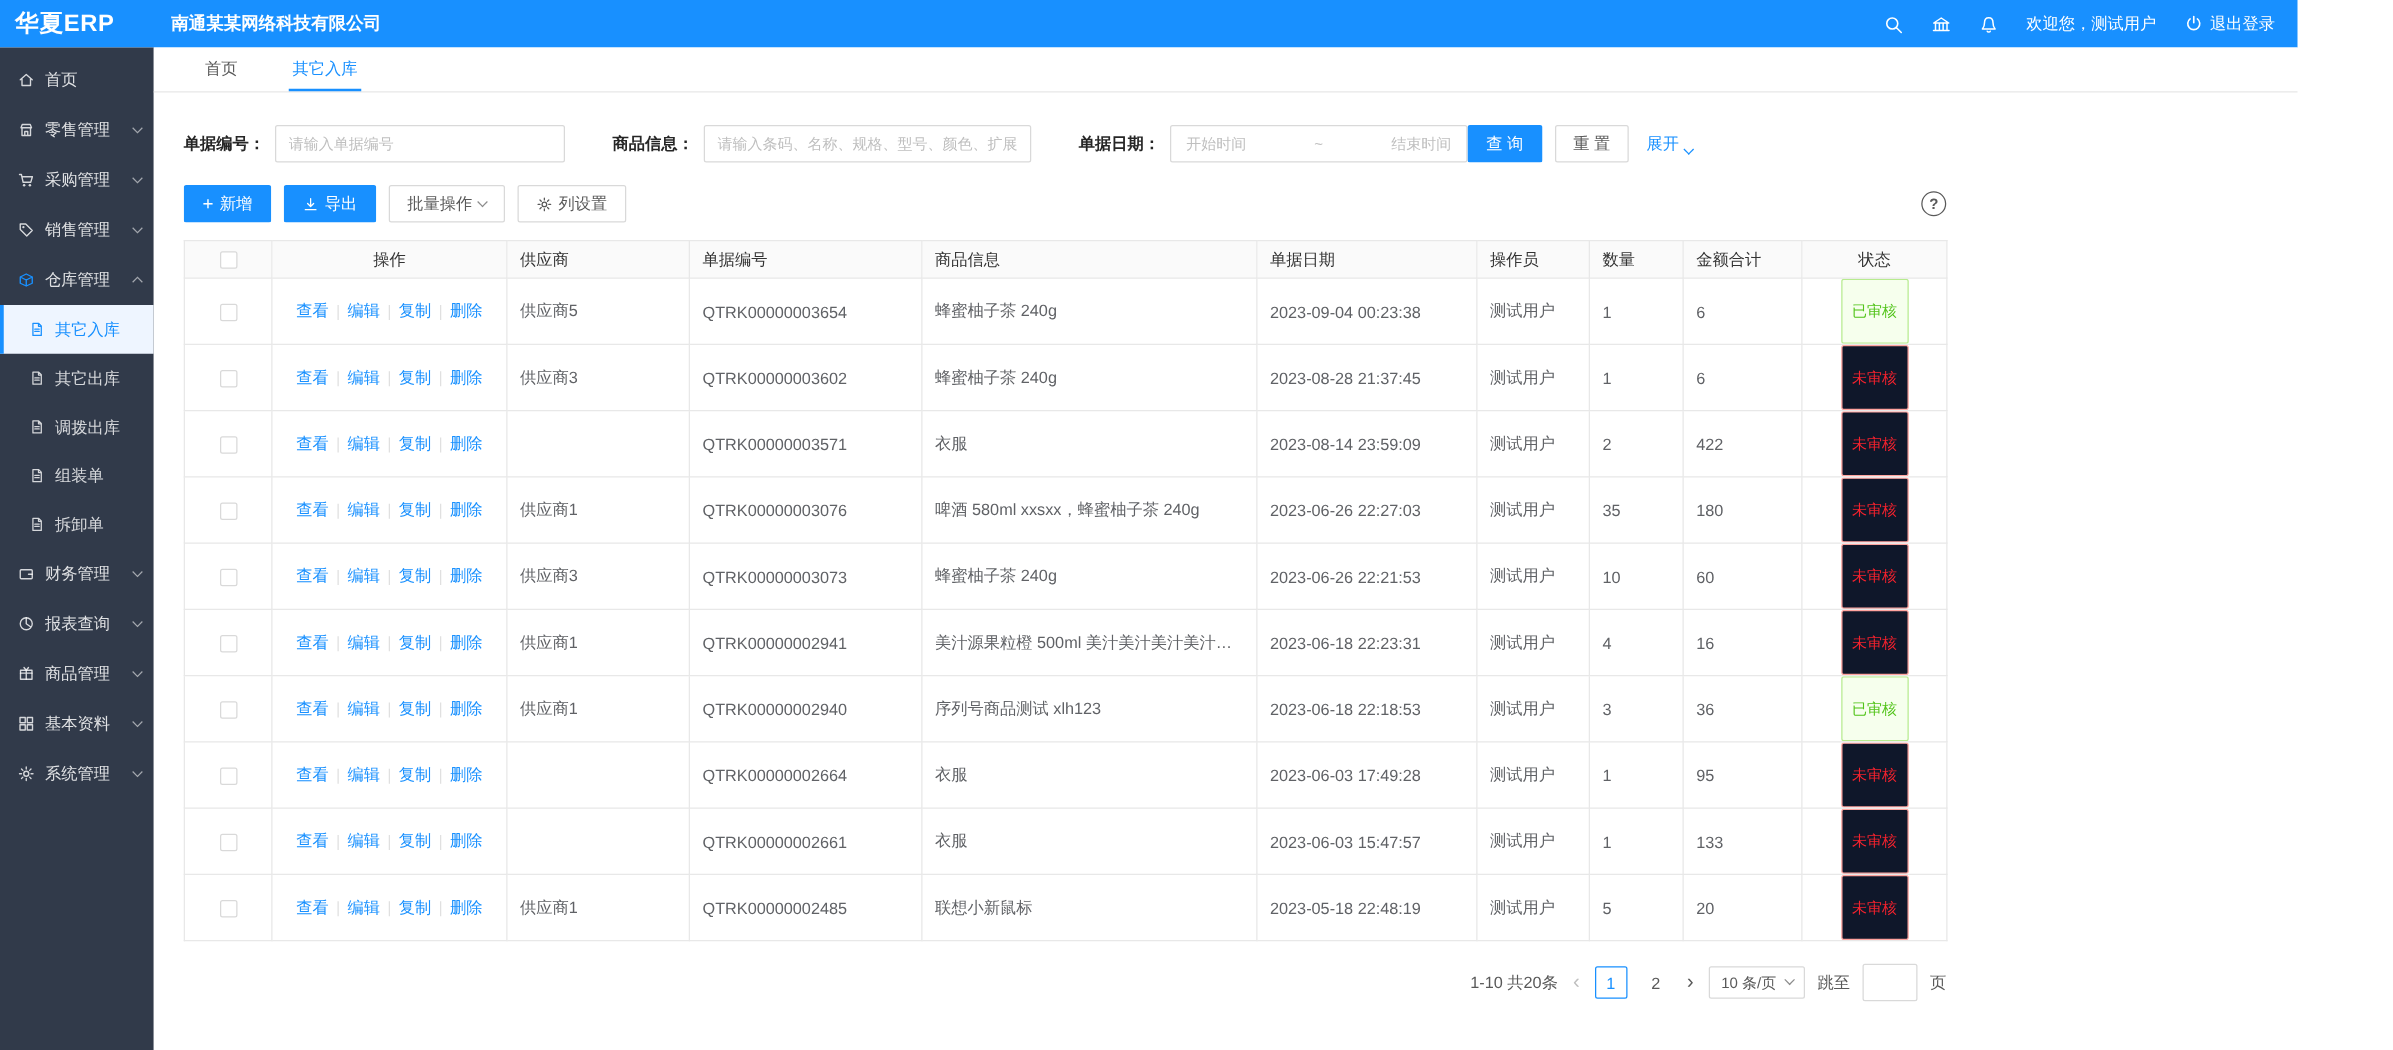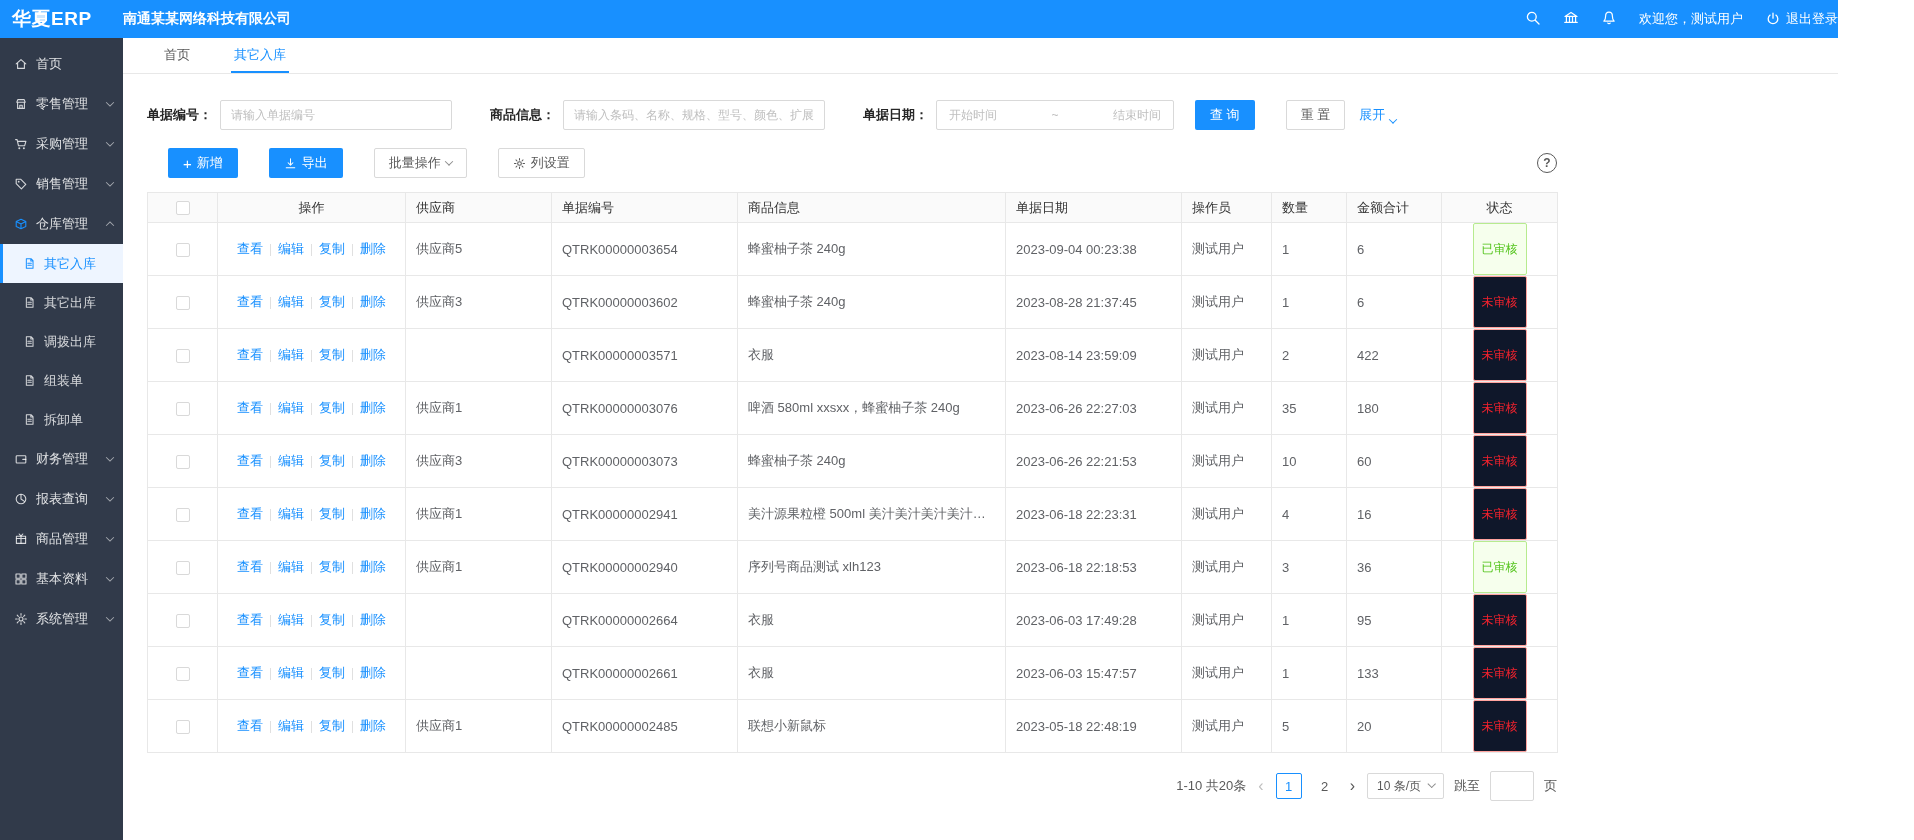--- a/index.html
+++ b/index.html
@@ -3,22 +3,22 @@
 <meta charset="utf-8">
 <style>
   * { margin:0; padding:0; box-sizing:border-box; }
   html,body { width:1914px; height:840px; overflow:hidden; background:#fff;
     font-family:"Liberation Sans","DejaVu Sans",sans-serif; }
   .app { width:1838px; height:840px; display:flex; flex-direction:column; }
 
   
   .top-header { flex:0 0 38px; background:#1890ff; color:#fff; display:flex; align-items:center; }
   .logo { width:123px; padding-left:12px; font-size:19px; font-weight:bold; letter-spacing:.5px; white-space:nowrap; }
-  .company { font-size:14px; font-weight:600; white-space:nowrap; }
-  .h-right { margin-left:auto; display:flex; align-items:flex-start; gap:22px; font-size:13px; }
+  .company { font-size:14px; font-weight:600; margin-left:14px; white-space:nowrap; }
+  .h-right { margin-left:auto; display:flex; align-items:flex-end; gap:22px; padding-right:18px; font-size:13px; }
   .h-icon { display:inline-flex; cursor:pointer; }
   .h-icon svg { width:16px; height:16px; }
   .logout { display:inline-flex; align-items:center; gap:5px; cursor:pointer; white-space:nowrap; }
 
   
   .icon { display:inline-flex; flex:0 0 auto; }
   .icon svg { width:14px; height:14px; }
   .icon svg path, .icon svg circle, .icon svg rect {
     fill:none; stroke:currentColor; stroke-width:1.1; stroke-linecap:round; stroke-linejoin:round; }
   .icon svg .fill { fill:currentColor; stroke:none; }
@@ -50,21 +50,21 @@
 
   
   .filter-row { margin-top:26px; display:flex; align-items:center; font-size:13px; color:#262626; }
   .f-label { font-weight:bold; margin-right:8px; white-space:nowrap; }
   input.txt { height:30px; border:1px solid #d9d9d9; border-radius:2px; padding:0 10px; font-size:12px; color:#595959; outline:none; font-family:inherit; background:#fff; }
   input.txt::placeholder { color:#bfbfbf; }
   .bill-input { width:232px; margin-right:38px; }
   .goods-input { width:262px; margin-right:38px; }
   .date-range { width:238px; height:30px; border:1px solid #d9d9d9; border-radius:2px; display:flex; align-items:center; justify-content:space-between; padding:0 12px; color:#bfbfbf; font-size:12px; cursor:pointer; }
 
-  .btn { height:30px; border-radius:2px; font-size:13px; padding:0 14px; display:inline-flex; align-items:center; gap:5px; cursor:pointer; border:1px solid transparent; font-family:inherit; white-space:nowrap;margin-left:21px; }
+  .btn { height:30px; border-radius:2px; font-size:13px; padding:0 14px; display:inline-flex; align-items:center; gap:5px; cursor:pointer; border:1px solid transparent; font-family:inherit; white-space:nowrap; }
   .btn-primary { background:#1890ff; color:#fff; }
   .btn-default { background:#fff; border-color:#d9d9d9; color:#595959; }
   .search-btn { margin-right:10px; }
   .reset-btn { margin-right:14px; }
   .link { color:#1890ff; font-size:13px; cursor:pointer; display:inline-flex; align-items:flex-end; gap:5px; white-space:nowrap; }
   .caret { width:6px; height:6px; border-right:1.3px solid #8c8c8c; border-bottom:1.3px solid #8c8c8c; transform:rotate(45deg) translate(-1px,-1px); display:inline-block; }
   .caret.blue { border-color:#1890ff; }
 
   
   .toolbar-row { margin-top:18px; display:flex; align-items:center; gap:10px; }

